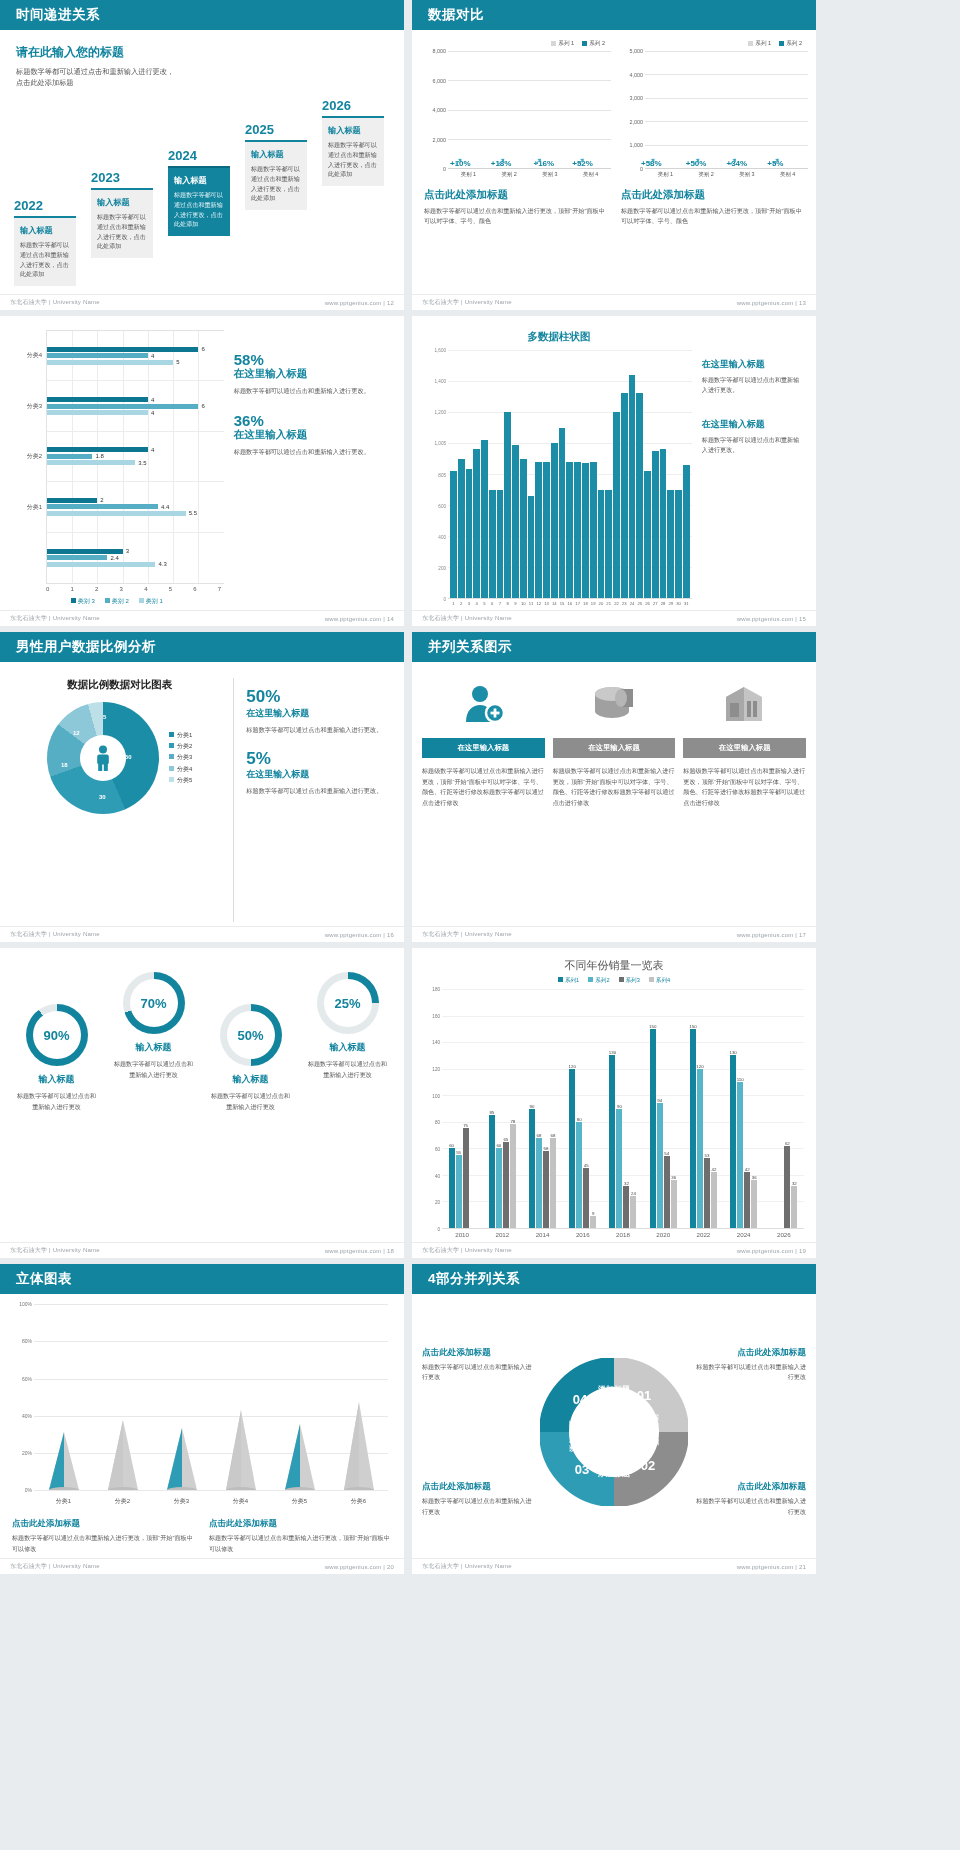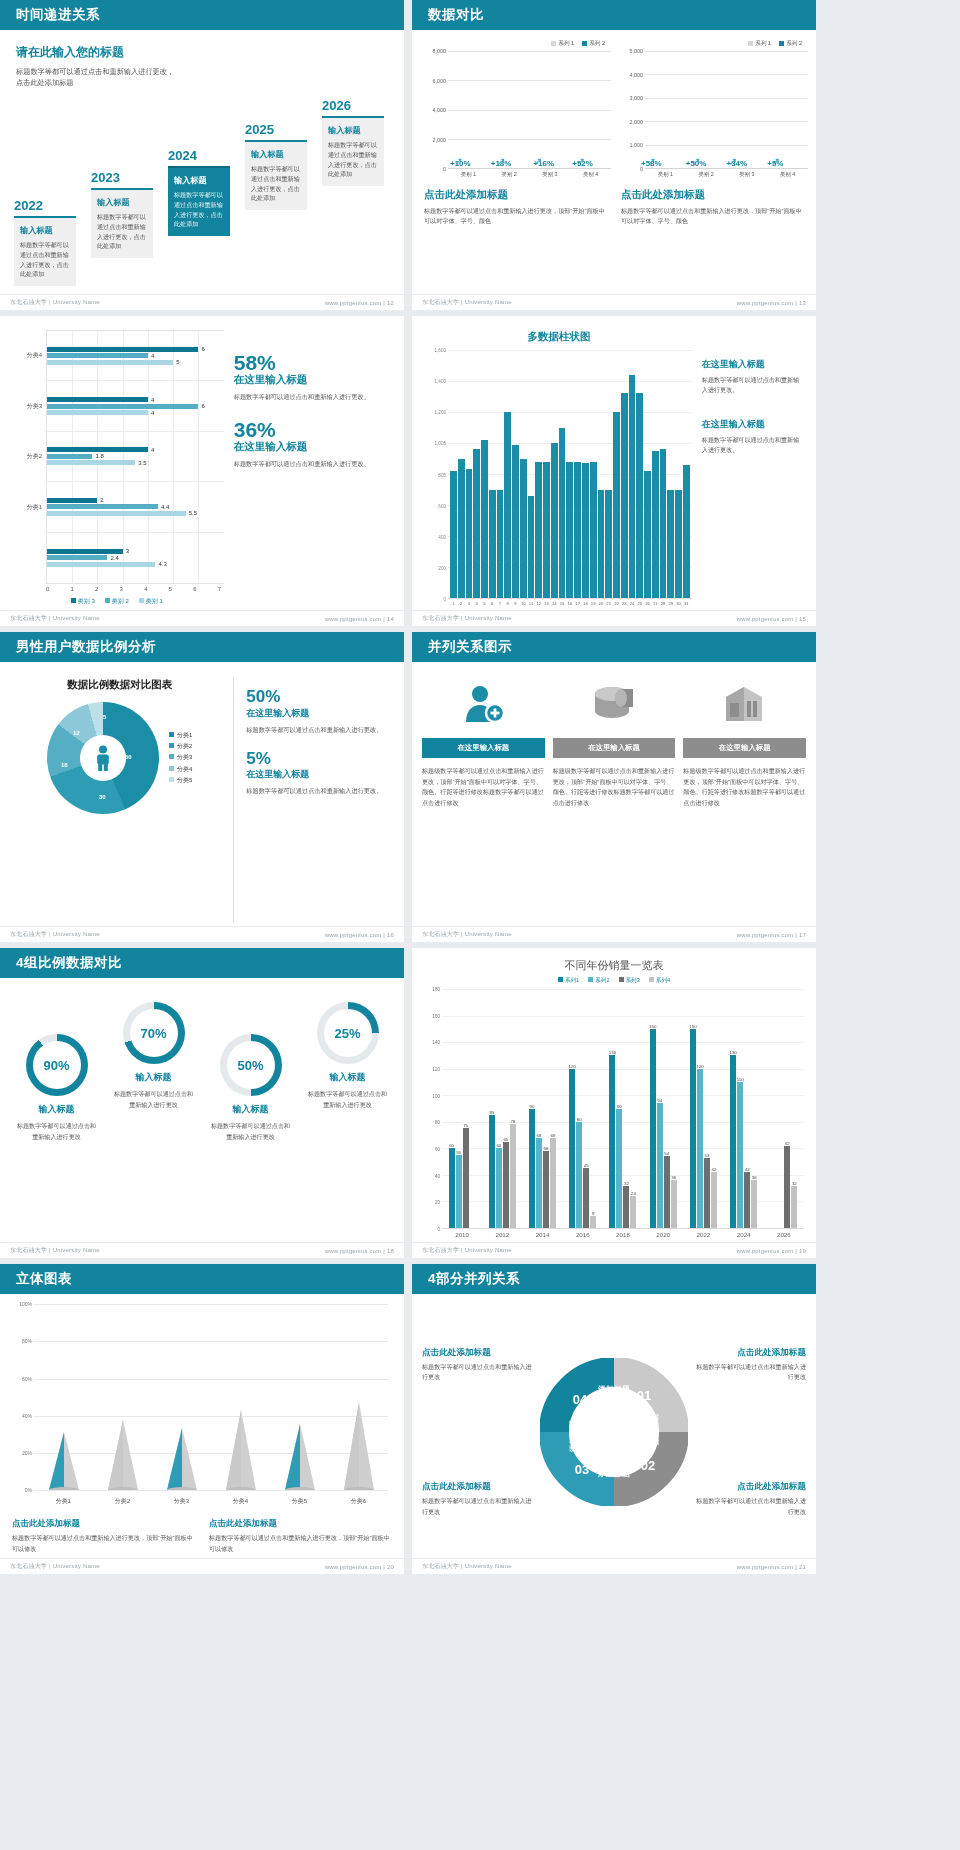--- a/index.html
+++ b/index.html
@@ -98,21 +98,21 @@
   .bc-plot { flex:1; position:relative; border:1px solid #e2e2e2; border-right:none;}
   .bc-vline { position:absolute; top:0; bottom:0; width:1px; background:#ececec;}
   .bc-cat { position:absolute; left:0; right:0; display:flex; flex-direction:column; justify-content:center; gap:1.5px; padding:2px 0; border-bottom:1px solid #ececec;}
   .bc-bar { height:5px; position:relative;}
   .bc-bar span { position:absolute; left:100%; top:50%; transform:translateY(-50%); margin-left:3px; font-size:6px; color:#333; }
   .bc-xaxis { display:flex; margin-left:36px; padding-top:2px;}
   .bc-xaxis div { flex:1; text-align:left; font-size:6px; color:#555;}
   .bc-legend { display:flex; justify-content:center; gap:10px; font-size:6px; color:#12849e; margin-top:5px;}
   .bc-legend i { display:inline-block; width:5px; height:5px; margin-right:2px;}
   .s14 .right { flex:1; padding-top:22px; }
-  .s14 .big { font-size:21px; font-weight:bold; color:#12849e; line-height:1;}
+  .s14 .big { font-size:15px; font-weight:bold; color:#12849e; line-height:1;}
   .s14 .bigsub { font-size:10.5px; font-weight:bold; color:#12849e; margin-bottom:5px;}
   .s14 .bigtxt { font-size:6.2px; color:#555; line-height:1.7; margin-bottom:16px;}
 
   
   .s15 { display:flex; height:100%; padding:14px 12px 4px 14px; gap:10px;}
   .s15 .chartwrap { flex:2.6; display:flex; flex-direction:column;}
   .s15 .ct { text-align:center; color:#12849e; font-size:10.5px; font-weight:bold; margin-bottom:6px;}
   .mplot { flex:1; display:flex; }
   .m-y { width:22px; position:relative;}
   .m-y span { position:absolute; right:2px; font-size:4.6px; color:#888; transform:translateY(-50%);}
@@ -698,23 +698,20 @@
         </div>
       </div>
     </div>
     <div class="slide-footer">
       <span class="l">东北石油大学 | University Name</span>
       <span class="r"><span>www.pptgenius.com</span> | <span>17</span></span>
     </div>
   </div>
 
   <div class="slide">
-    <div class="slide-header">
-      <span class="t">4组比例数据对比</span>
-    </div>
     <div class="slide-body">
       <div class="s18">
         <div class="col" style="padding-top:40px">
           <div class="ring" style="background:conic-gradient(#12849e 0% 90%, #e4e9eb 90% 100%);">
             <div class="hole"></div>
               <div class="val">90%</div>
           </div>
           <div class="rl">输入标题</div>
           <div class="rt">标题数字等都可以通过点击和重新输入进行更改</div>
         </div>

